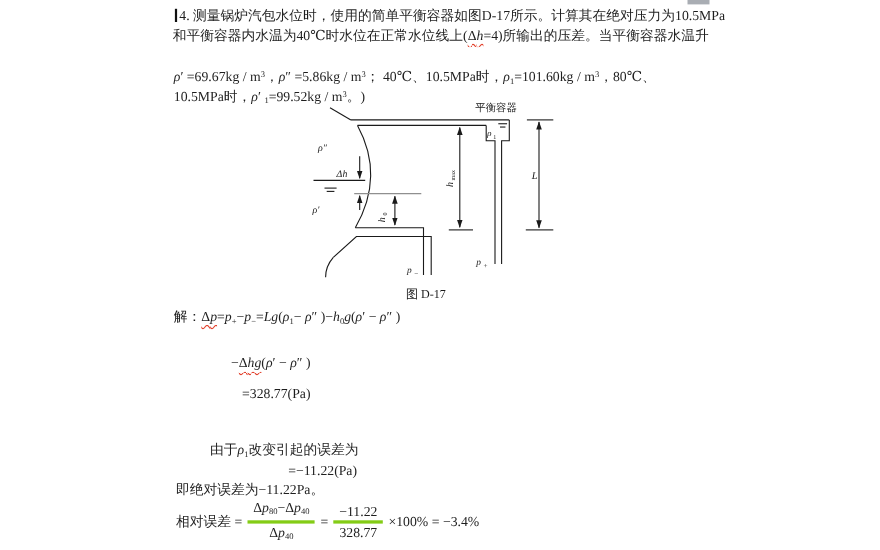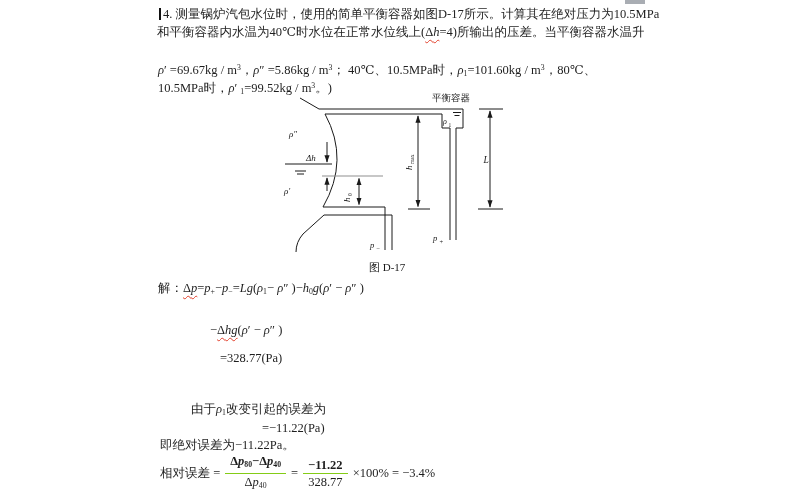--- a/index.html
+++ b/index.html
@@ -13,21 +13,21 @@
       text-decoration-thickness:1px;text-underline-offset:2.5px;}
   #cursor{position:absolute;left:159px;top:8px;width:1.5px;height:12px;background:#111;}
   #top-fragment{position:absolute;left:625px;top:0;width:20px;height:4px;background:#a9adb3;}
   #diagram{position:absolute;left:270px;top:90px;}
   #diagram path,#diagram line{stroke:#1a1a1a;stroke-width:1;fill:none;}
   #diagram .grey{stroke:#8f8f8f;}
   #diagram text{fill:#1a1a1a;}
   .relline{position:absolute;left:160px;top:454px;display:flex;align-items:center;
            font-size:12.5px;white-space:nowrap;}
   .frac{display:inline-flex;flex-direction:column;align-items:center;margin:0 5px;line-height:14px;}
-  .frac .num{border-bottom:1px solid #84cc16;padding:0 5px 1px;font-weight:bold;}
+  .frac .num{border-bottom:3px solid #84cc16;padding:0 5px 1px;}
   .frac .den{padding-top:1px;}
 </style>
 </head>
 <body>
 
 <div id="page">
 
   <div id="top-fragment"></div>
   <div id="cursor"></div>
 

